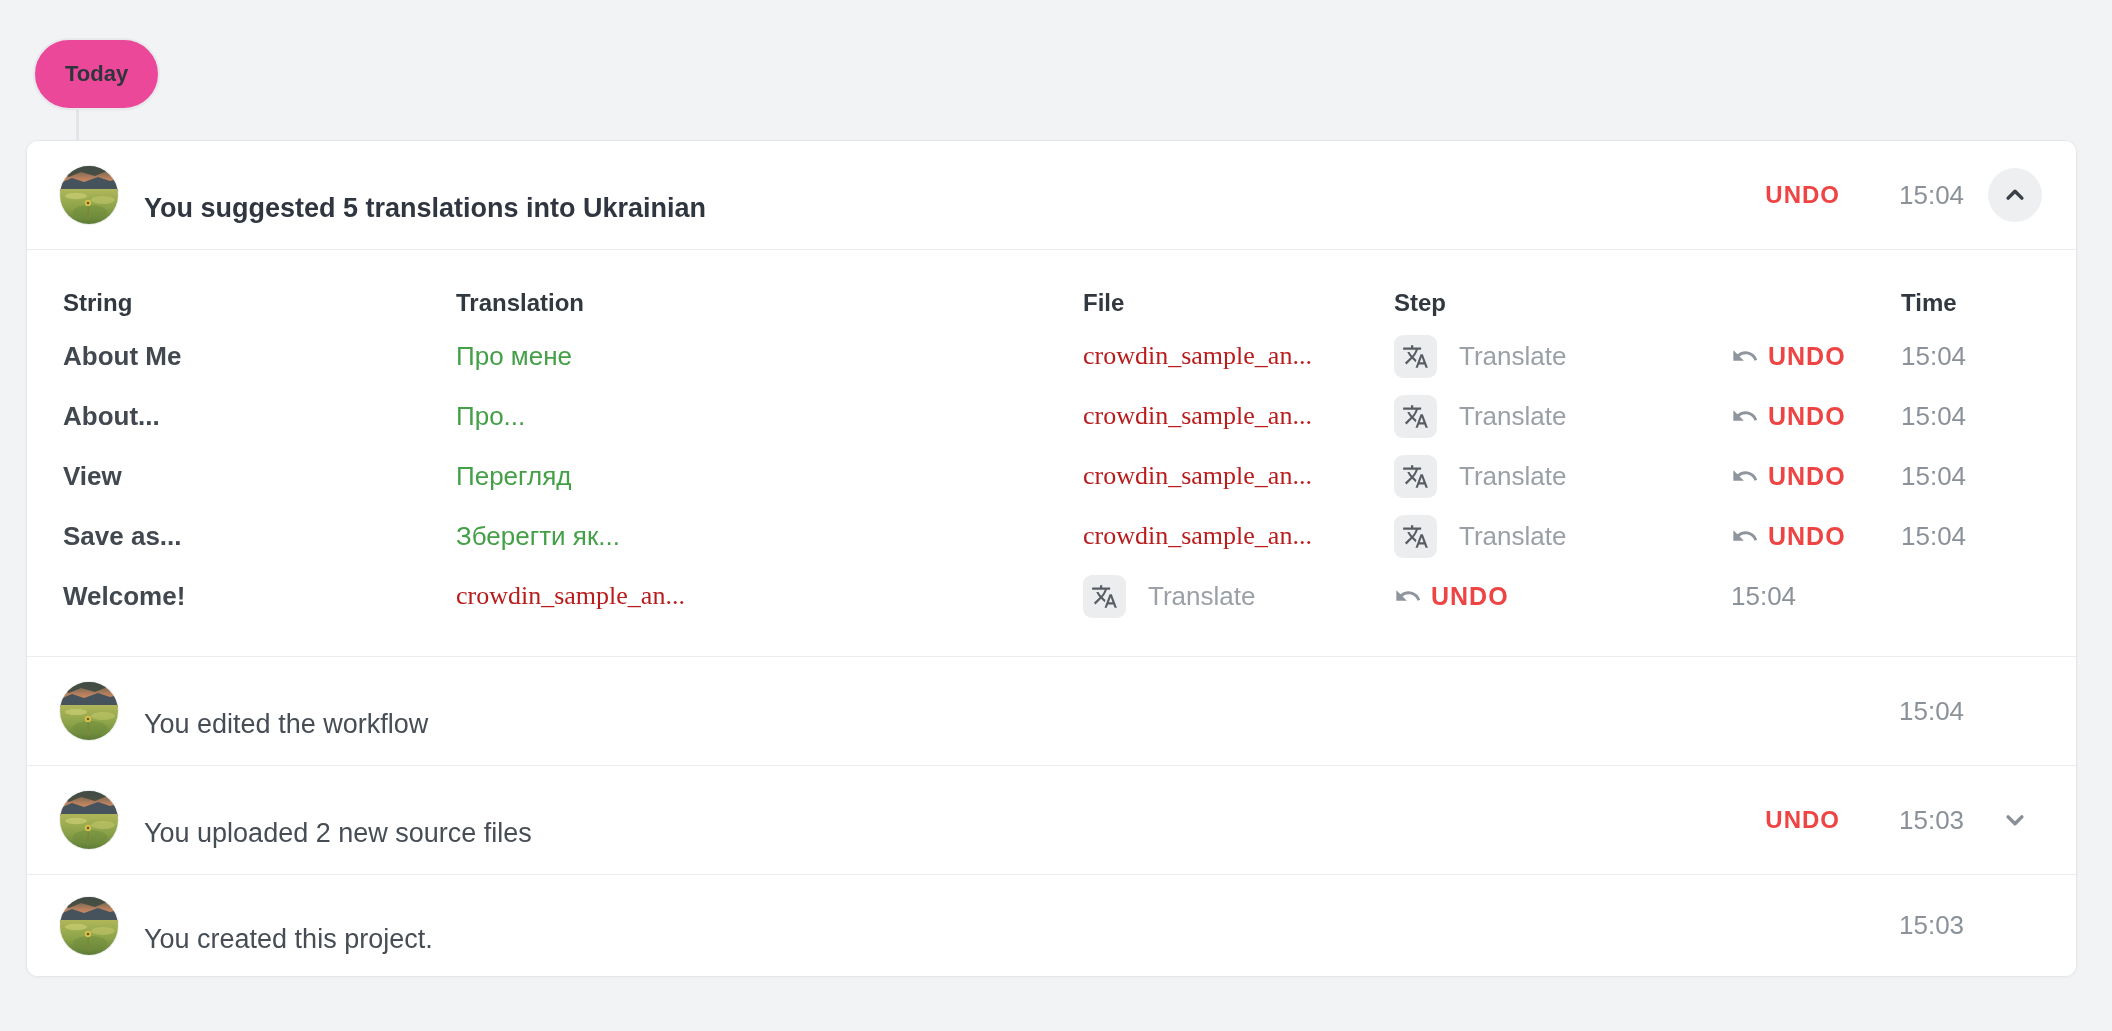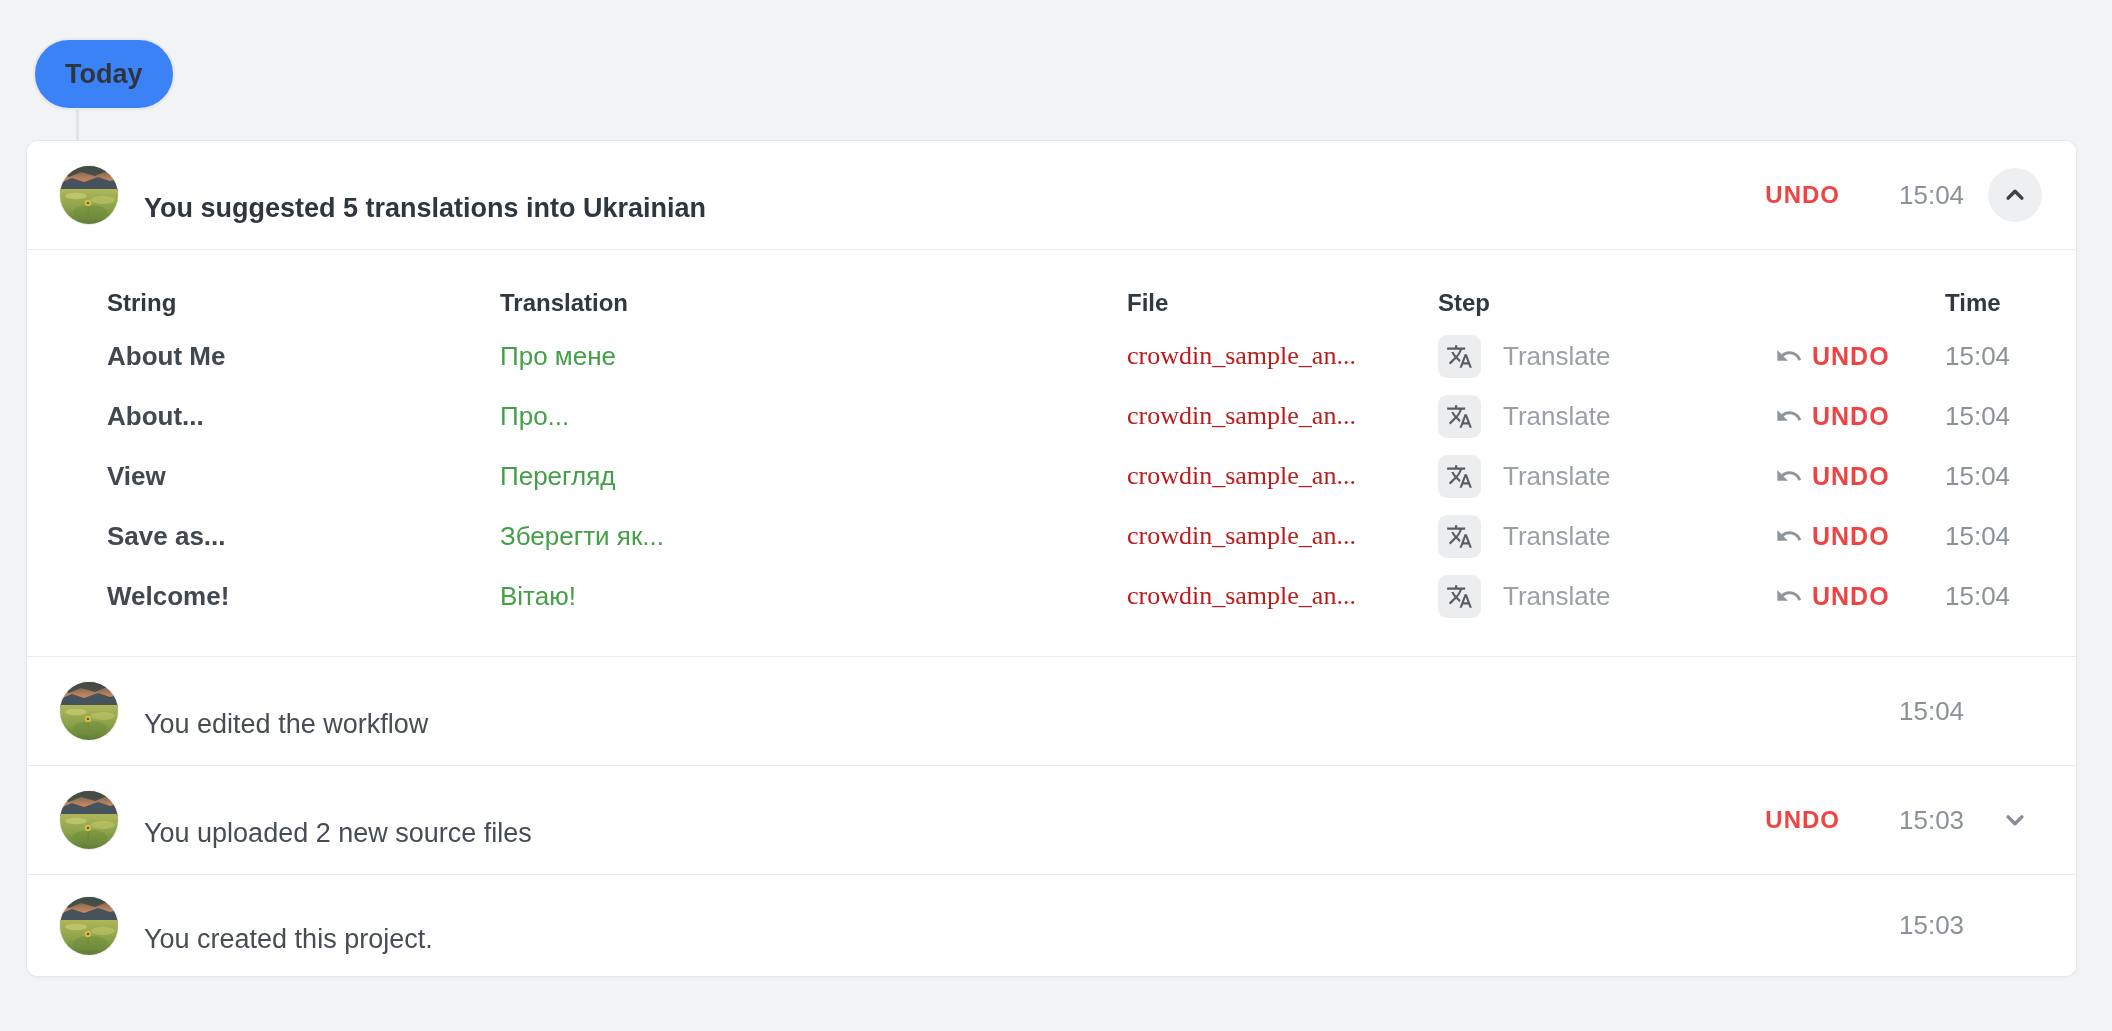--- a/index.html
+++ b/index.html
@@ -10,24 +10,24 @@
     color:#3f454d;
     overflow:hidden;
   }
   .page { position:relative; width:2112px; height:1031px; }
 
   
   .today-pill {
     position:absolute; left:33px; top:38px;
     height:72px; padding:0 30px;
     display:flex; align-items:center;
-    background:#3b82f6;
+    background:#ec4899;
     border:2px solid #e7e9ec;
     border-radius:36px;
-    font-size:27px; font-weight:700; color:#2f353c;
+    font-size:22px; font-weight:700; color:#2f353c;
     box-shadow:0 1px 2px rgba(40,50,60,0.03);
     z-index:2;
   }
   .connector {
     position:absolute; left:76px; top:108px;
     width:3px; height:34px; background:#e2e4e7;
   }
 
   
   .card {
@@ -73,21 +73,21 @@
   .chev-cell { display:flex; align-items:center; padding-left:21px; }
   .chev-btn {
     width:54px; height:54px; border:none; border-radius:50%;
     background:transparent; cursor:pointer;
     display:flex; align-items:center; justify-content:center;
   }
   .chev-btn.circled { background:#edeff1; }
   .chev-btn svg { display:block; }
 
   
-  .table-section { padding:30px 0 30px 48px; background:#fff;margin-left:32px; }
+  .table-section { padding:30px 0 30px 36px; background:#fff; }
   .tgrid {
     display:grid;
     grid-template-columns:393px 627px 311px 337px 170px auto;
     align-items:center;
   }
   .thead { height:46px; font-size:24px; font-weight:700; color:#32383f; }
   .trow  { height:60px; font-size:26px; }
   .cell-string { color:#42484f;font-weight:bold; }
   .cell-translation { color:#43a047; }
   .cell-file { color:#b91c1c; cursor:pointer;font-family:Liberation Serif, serif; }
@@ -257,21 +257,20 @@
           <svg width="28" height="28" viewBox="0 0 24 24">
               <use href="#undoGlyph" fill="#8e959c"></use>
             </svg>
           <button class="undo-btn">UNDO</button>
         </div>
         <div class="cell-time">15:04</div>
       </div>
 
       <div class="tgrid trow">
         <div class="cell-string">Welcome!</div>
-        <div class="cell-translation">Вітаю!</div>
         <div class="cell-file">crowdin_sample_an...</div>
         <div class="cell-step">
           <span class="step-badge">
             <svg width="27" height="27" viewBox="0 0 24 24">
                 <use href="#translateGlyph" fill="#575d63"></use>
               </svg>
           </span>
           <span>Translate</span>
         </div>
         <div class="cell-undo">

